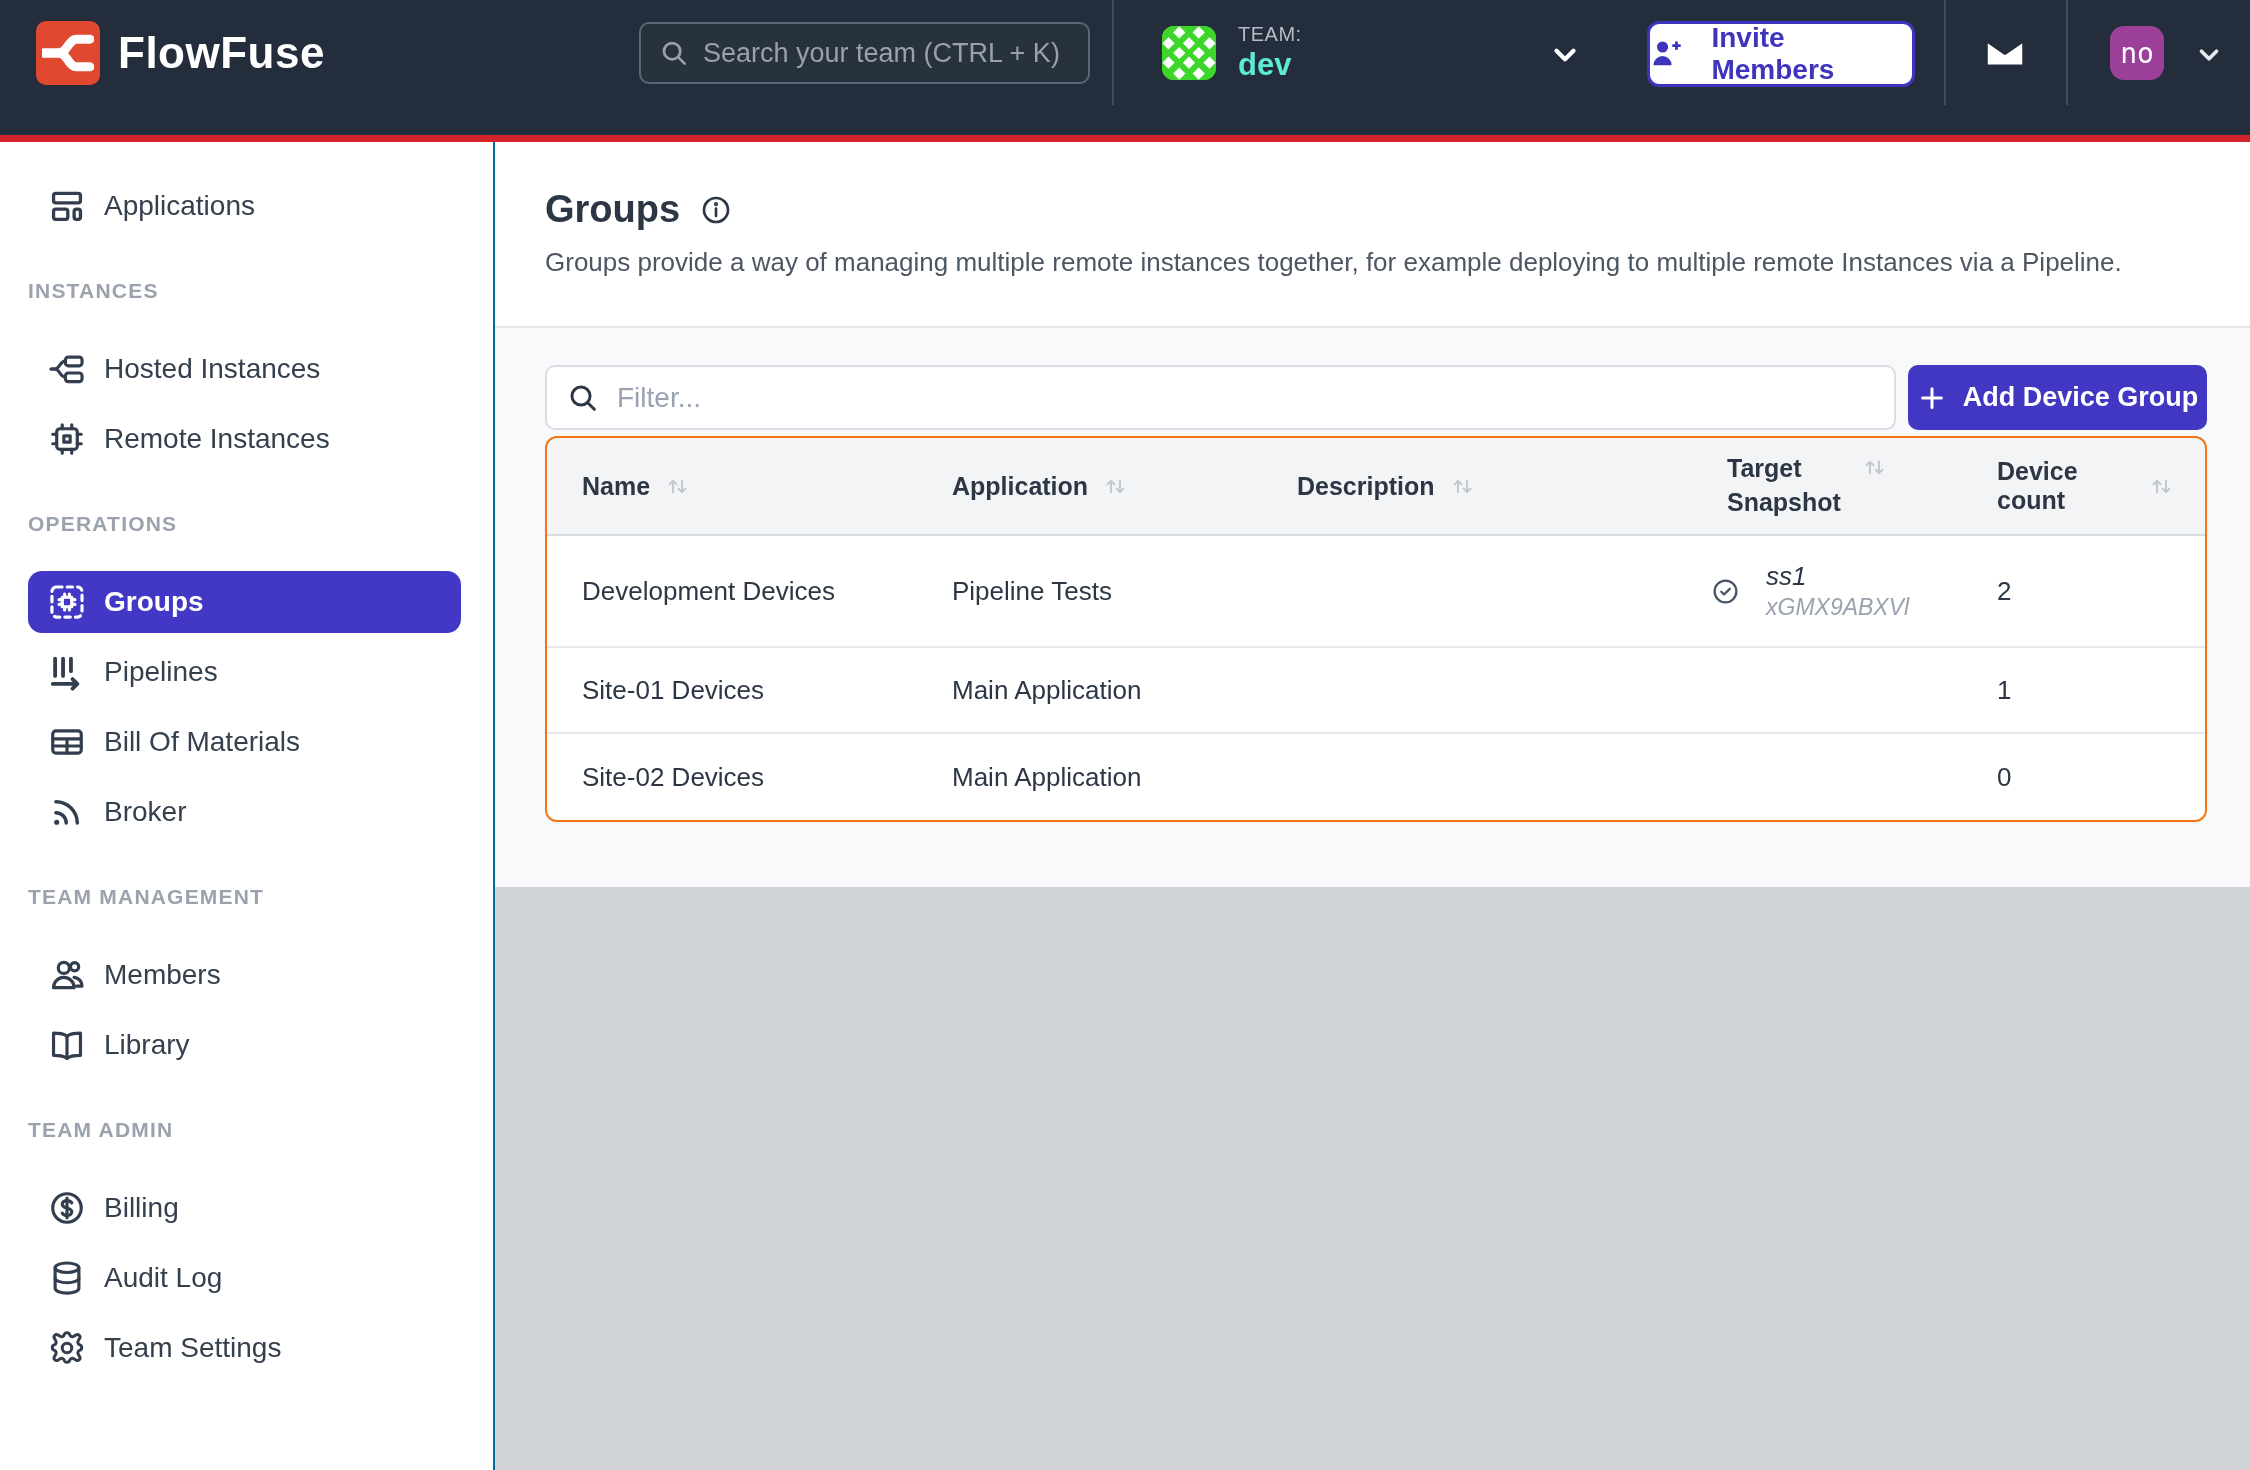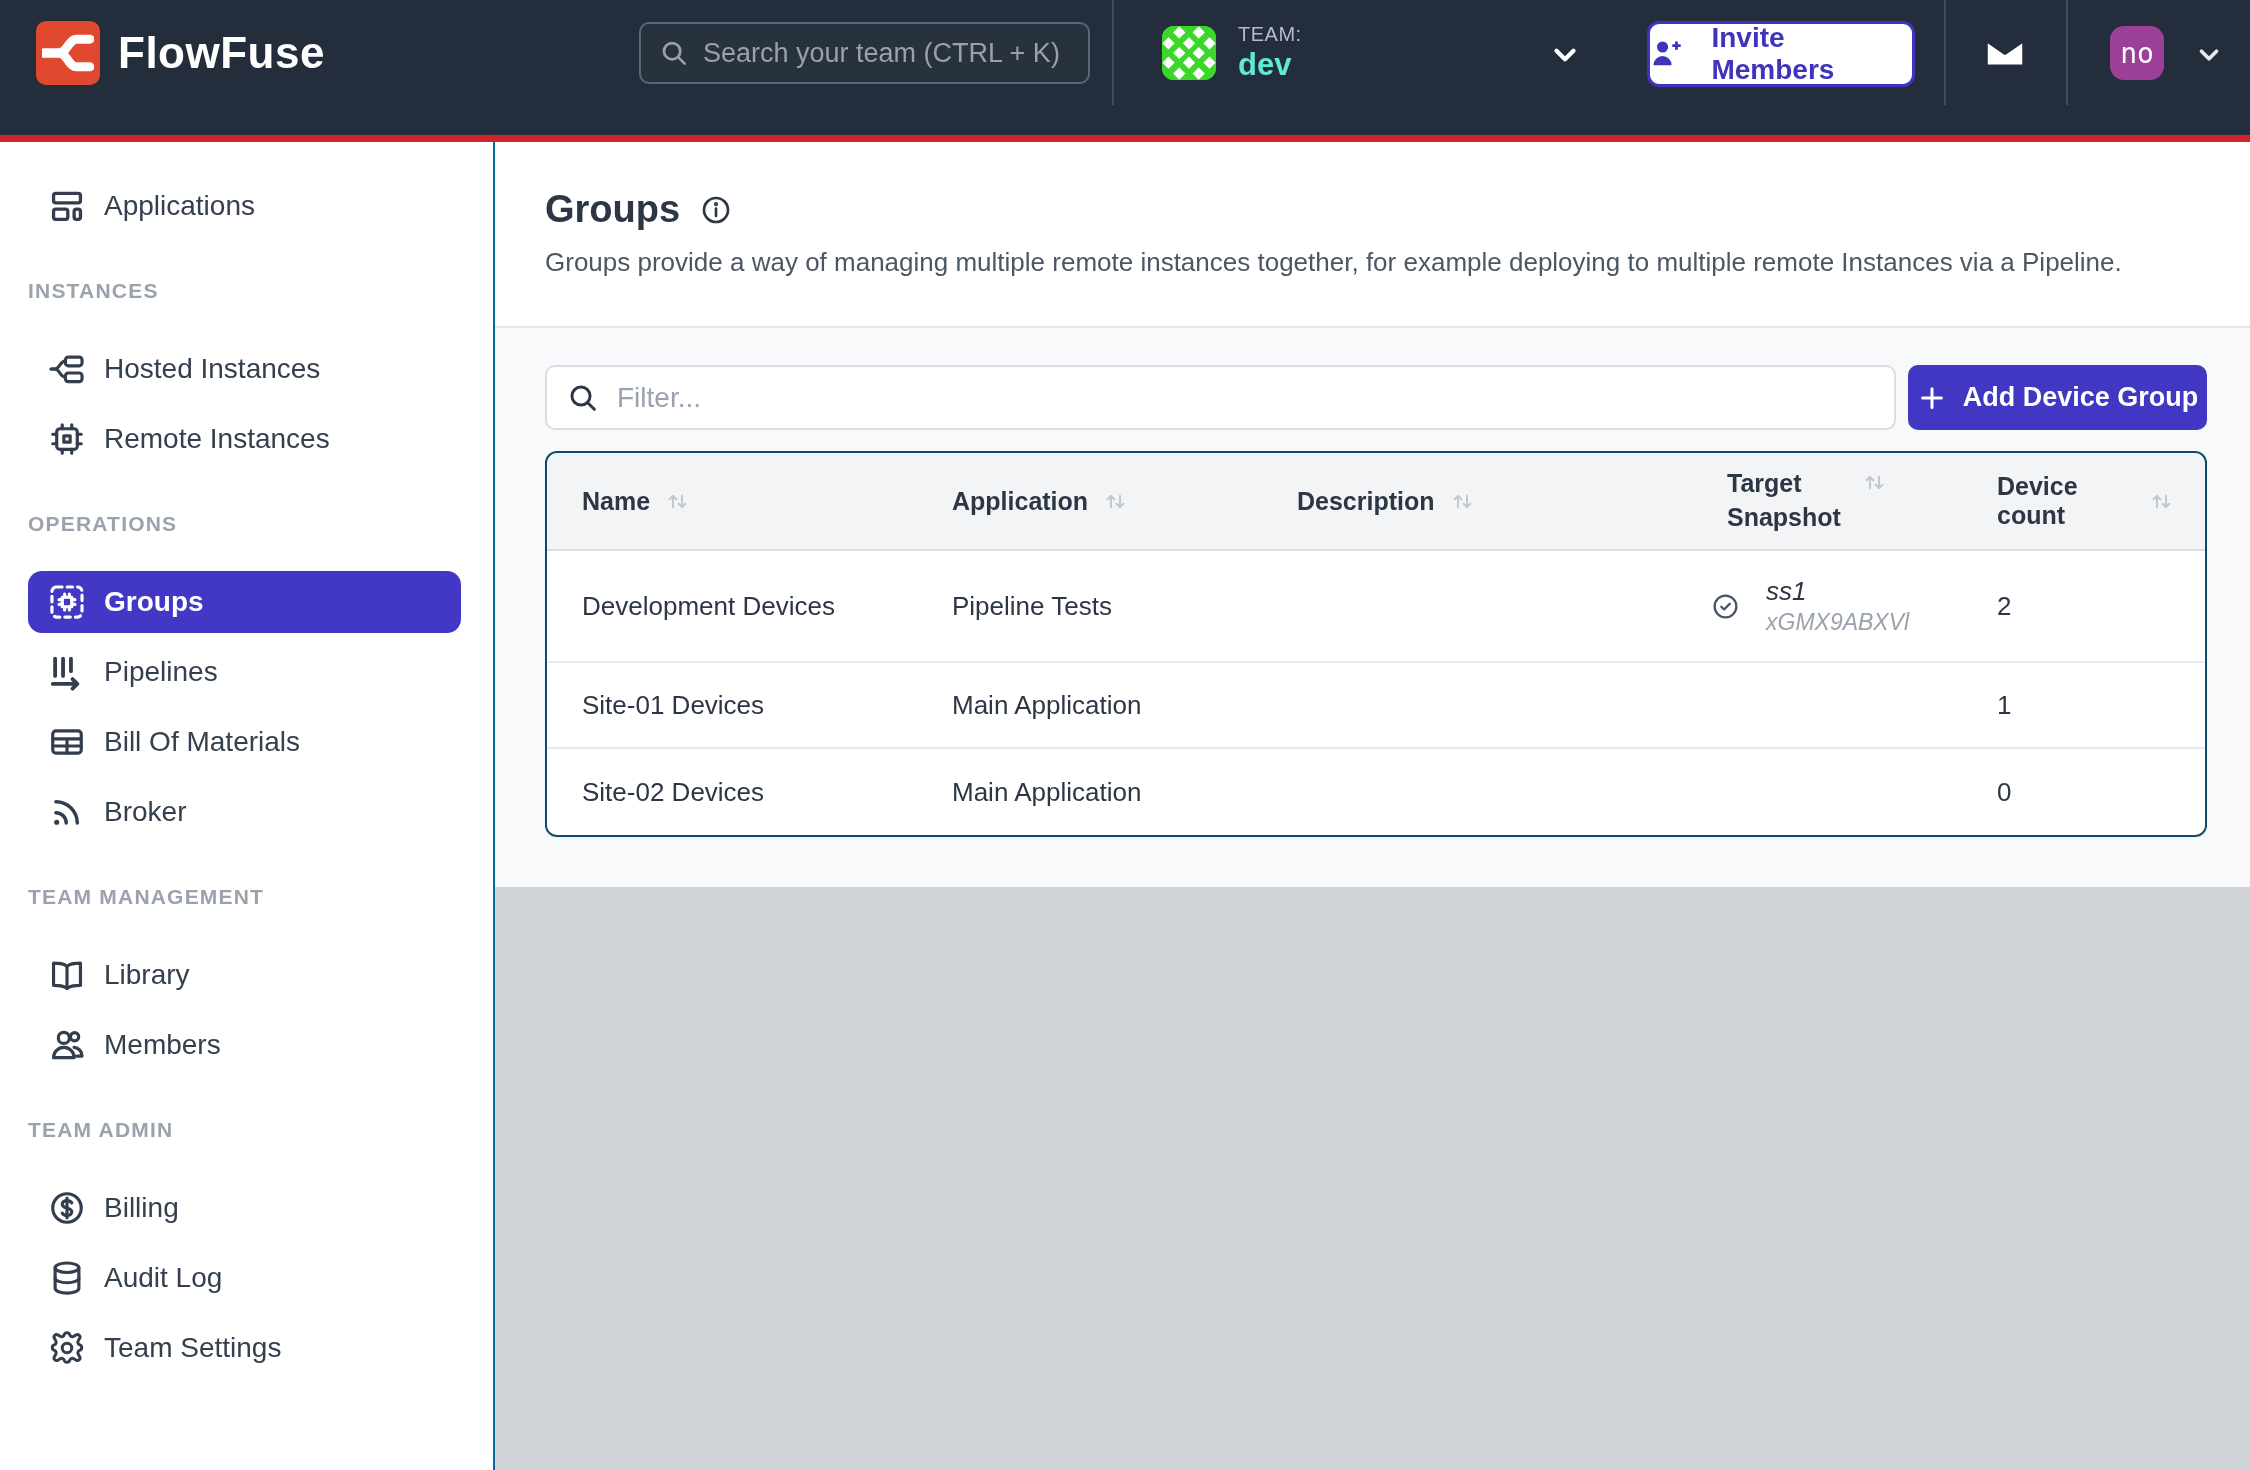--- a/index.html
+++ b/index.html
@@ -46,21 +46,21 @@
   .page-desc { margin-top:16px; font-size:26px; color:#4d5663; }
 
   
   .main-body { background:#f8f9fb; height:559px; padding:37px 43px 0 50px; }
   .toolbar { display:flex; gap:12px; }
   .filter-box { flex:1; height:65px; background:#ffffff; border:2px solid #d9dce2; border-radius:10px; display:flex; align-items:center; padding:0 20px; gap:18px; }
   .filter-box input { flex:1; border:none; outline:none; font-size:28px; color:#35404f; font-family:"Liberation Sans", sans-serif; }
   .filter-box input::placeholder { color:#9aa2b1; }
   .add-btn { width:299px; height:65px; background:#4137c2; border:none; border-radius:10px; color:#ffffff; font-size:27px; font-weight:700; display:flex; align-items:center; justify-content:center; gap:16px; cursor:pointer; font-family:"Liberation Sans", sans-serif; }
 
-  .table-card { margin-top:21px; background:#84cc16; border:2px solid #0c4a6e; border-radius:12px; overflow:hidden; box-shadow:0 1px 3px rgba(0,0,0,.05); }
+  .table-card { margin-top:6px; background:#84cc16; border:2px solid #f97316; border-radius:12px; overflow:hidden; box-shadow:0 1px 3px rgba(0,0,0,.05); }
   .tgrid { display:grid; grid-template-columns:370px 345px 430px 270px 1fr; align-items:center; padding-left:35px; }
   .thead { background:#f3f4f6; height:98px; border-bottom:2px solid #d9dce1; }
   .th { display:flex; align-items:center; gap:14px; font-size:25px; font-weight:700; color:#2c3645; padding-right:30px; cursor:pointer; }
   .th .sort { flex:none; }
   .th.wrap { line-height:1.35; }
   .th.wrap .sort { align-self:flex-start; margin-top:2px; }
   .th.wrap span { max-width:120px; }
   .trow { background:#ffffff; border-bottom:2px solid #e7e9ed; cursor:pointer; }
   .trow:last-child { border-bottom:none; }
   .trow .cell { font-size:26px; color:#2c3645; }
@@ -219,33 +219,33 @@
           <path d="M5 5.5 a13.5 13.5 0 0 1 13.5 13.5"></path>
         <circle cx="5.5" cy="18.5" r="1.6" fill="#323d4d" stroke="none"></circle>
       </svg>
       <span>Broker</span>
     </div>
 
     <div class="side-header">TEAM MANAGEMENT</div>
 
     <div class="side-item">
       <svg viewBox="0 0 24 24" fill="none" stroke-width="2" stroke-linecap="round" stroke-linejoin="round">
-        <path d="M12 6.5 C10 4.5 7 4.5 3.5 4.5 v14 c3.5 0 6.5 0 8.5 2 c2-2 5-2 8.5-2 v-14 C17 4.5 14 4.5 12 6.5 z"></path>
-        <path d="M12 6.5 v14"></path>
-      </svg>
-      <span>Library</span>
-    </div>
-    <div class="side-item">
-      <svg viewBox="0 0 24 24" fill="none" stroke-width="2" stroke-linecap="round" stroke-linejoin="round">
         <circle cx="10" cy="7.5" r="3.5"></circle>
           <path d="M3.5 20 a6.5 6.5 0 0 1 13 0 z"></path>
         <circle cx="16.8" cy="6.8" r="2.6"></circle>
           <path d="M16.5 13.5 a5.5 5.5 0 0 1 5 5.5 h-3.5"></path>
       </svg>
       <span>Members</span>
+    </div>
+    <div class="side-item">
+      <svg viewBox="0 0 24 24" fill="none" stroke-width="2" stroke-linecap="round" stroke-linejoin="round">
+        <path d="M12 6.5 C10 4.5 7 4.5 3.5 4.5 v14 c3.5 0 6.5 0 8.5 2 c2-2 5-2 8.5-2 v-14 C17 4.5 14 4.5 12 6.5 z"></path>
+        <path d="M12 6.5 v14"></path>
+      </svg>
+      <span>Library</span>
     </div>
 
     <div class="side-header">TEAM ADMIN</div>
 
     <div class="side-item">
       <svg viewBox="0 0 24 24" fill="none" stroke-width="2" stroke-linecap="round">
         <circle cx="12" cy="12" r="9"></circle>
         <path d="M15 8.8 c-0.6-1-1.7-1.5-3-1.5 c-1.8 0-3 1-3 2.3 c0 1.3 1.2 1.9 3 2.4 c1.8.5 3 1.1 3 2.4 c0 1.3-1.2 2.3-3 2.3 c-1.3 0-2.4-.5-3-1.5"></path>
         <path d="M12 5.8 v12.4"></path>
       </svg>

